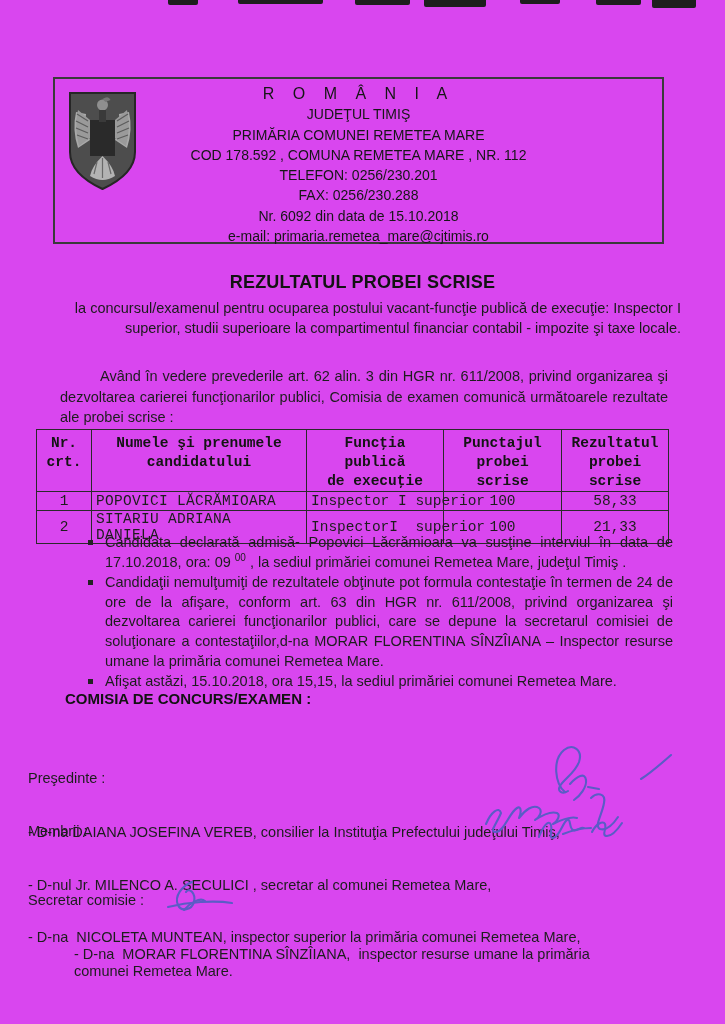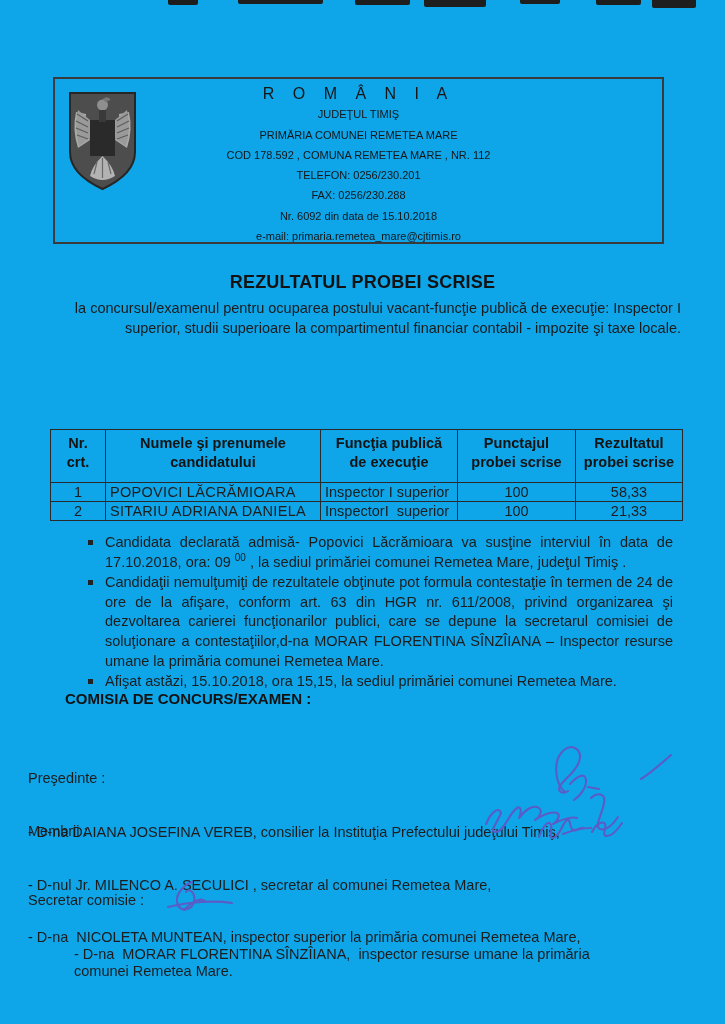--- a/index.html
+++ b/index.html
@@ -1,54 +1,54 @@
 <!DOCTYPE html>
 <html><head>
 <meta charset="utf-8">
 <style>
   html,body{margin:0;padding:0;}
   body{
     width:725px;height:1024px;background:#ffffff;
     font-family:"Liberation Sans","DejaVu Sans",sans-serif;
     color:#1d1d1d;position:relative;overflow:hidden;
   }
-  .page{position:absolute;inset:0;background:#0ea5e9;}
+  .page{position:absolute;inset:0;background:#d946ef;}
 
   
   .scan-blob{position:absolute;top:0;background:#1e1e1e;border-radius:0 0 2px 2px;}
 
   
   .header-box{
     position:absolute;left:53px;top:77px;width:611px;height:167px;
     border:2px solid #3a3a3a;box-sizing:border-box;
   }
   .coa{position:absolute;left:11px;top:11px;width:73px;height:102px;}
   .header-lines{position:absolute;left:0;top:5px;width:100%;text-align:center;}
-  .hline{font-size:11px;line-height:20.3px;color:#161616;}
+  .hline{font-size:14px;line-height:20.3px;color:#161616;}
   .hline.country{letter-spacing:7px;font-size:16px;}
 
   
   .doc-title{
     position:absolute;left:0;top:272px;width:100%;text-align:center;
     font-size:18px;font-weight:bold;letter-spacing:.2px;color:#121212;
   }
   .doc-subtitle{
     position:absolute;left:44px;top:298px;width:637px;text-align:right;
     font-size:14.5px;line-height:20px;color:#1b1b1b;
   }
 
   .intro{
     position:absolute;left:60px;top:366px;width:608px;
     font-size:14.5px;line-height:20.5px;text-align:justify;text-indent:40px;
   }
 
   
   table.results{
-    position:absolute;left:50px;top:429px;width:632px;
-    border-collapse:collapse;table-layout:fixed;
+    position:absolute;left:36px;top:429px;width:632px;
+    border-collapse:collapse;table-layout:fixed;font-family:Liberation Mono, monospace;
   }
   table.results col.c0{width:55px;}
   table.results col.c1{width:215px;}
   table.results col.c2{width:137px;}
   table.results col.c3{width:118px;}
   table.results col.c4{width:107px;}
   table.results th,table.results td{
     border:1.6px solid #2a2a2a;padding:0 4px;box-sizing:border-box;
   }
   table.results th{
@@ -122,20 +122,21 @@
       <div class="hline">TELEFON: 0256/230.201</div>
       <div class="hline">FAX: 0256/230.288</div>
       <div class="hline">Nr. 6092 din data de 15.10.2018</div>
       <div class="hline">e-mail: primaria.remetea_mare@cjtimis.ro</div>
     </div>
   </div>
 
   <div class="doc-title">REZULTATUL PROBEI SCRISE</div>
   <div class="doc-subtitle">la concursul/examenul pentru ocuparea postului vacant-funcţie publică de execuţie: Inspector I superior, studii superioare la compartimentul financiar contabil - impozite şi taxe locale.</div>
 
+  <div class="intro">Având în vedere prevederile art. 62 alin. 3 din HGR nr. 611/2008, privind organizarea şi dezvoltarea carierei funcţionarilor publici, Comisia de examen comunică următoarele rezultate ale probei scrise :</div>
 
   <table class="results">
     <colgroup>
         <col class="c0">
         <col class="c1">
         <col class="c2">
         <col class="c3">
         <col class="c4">
       </colgroup>
     <thead>

